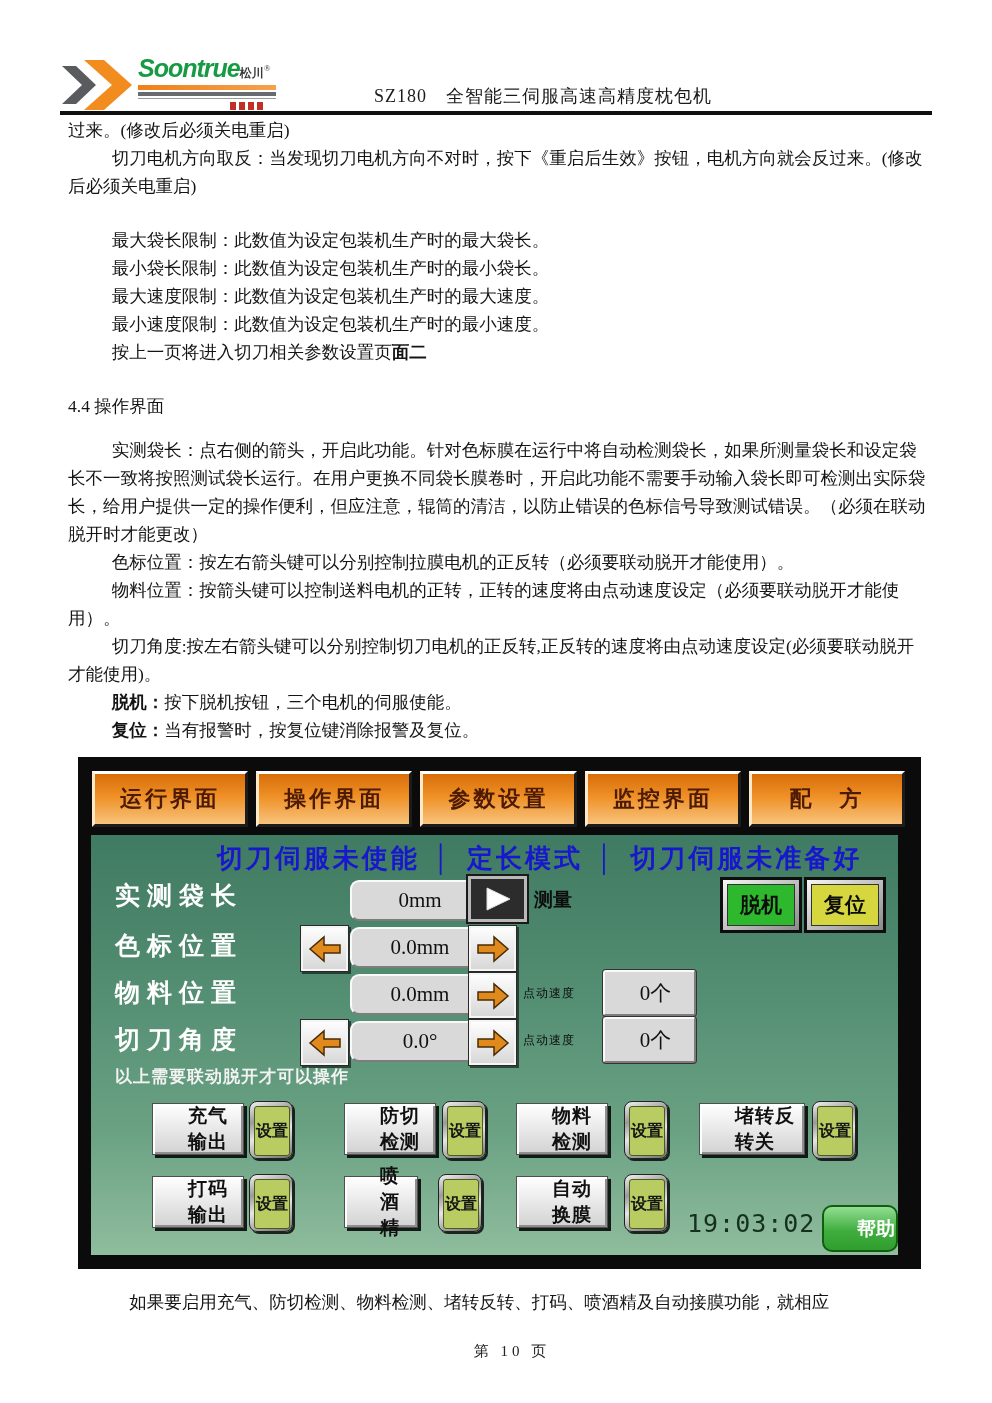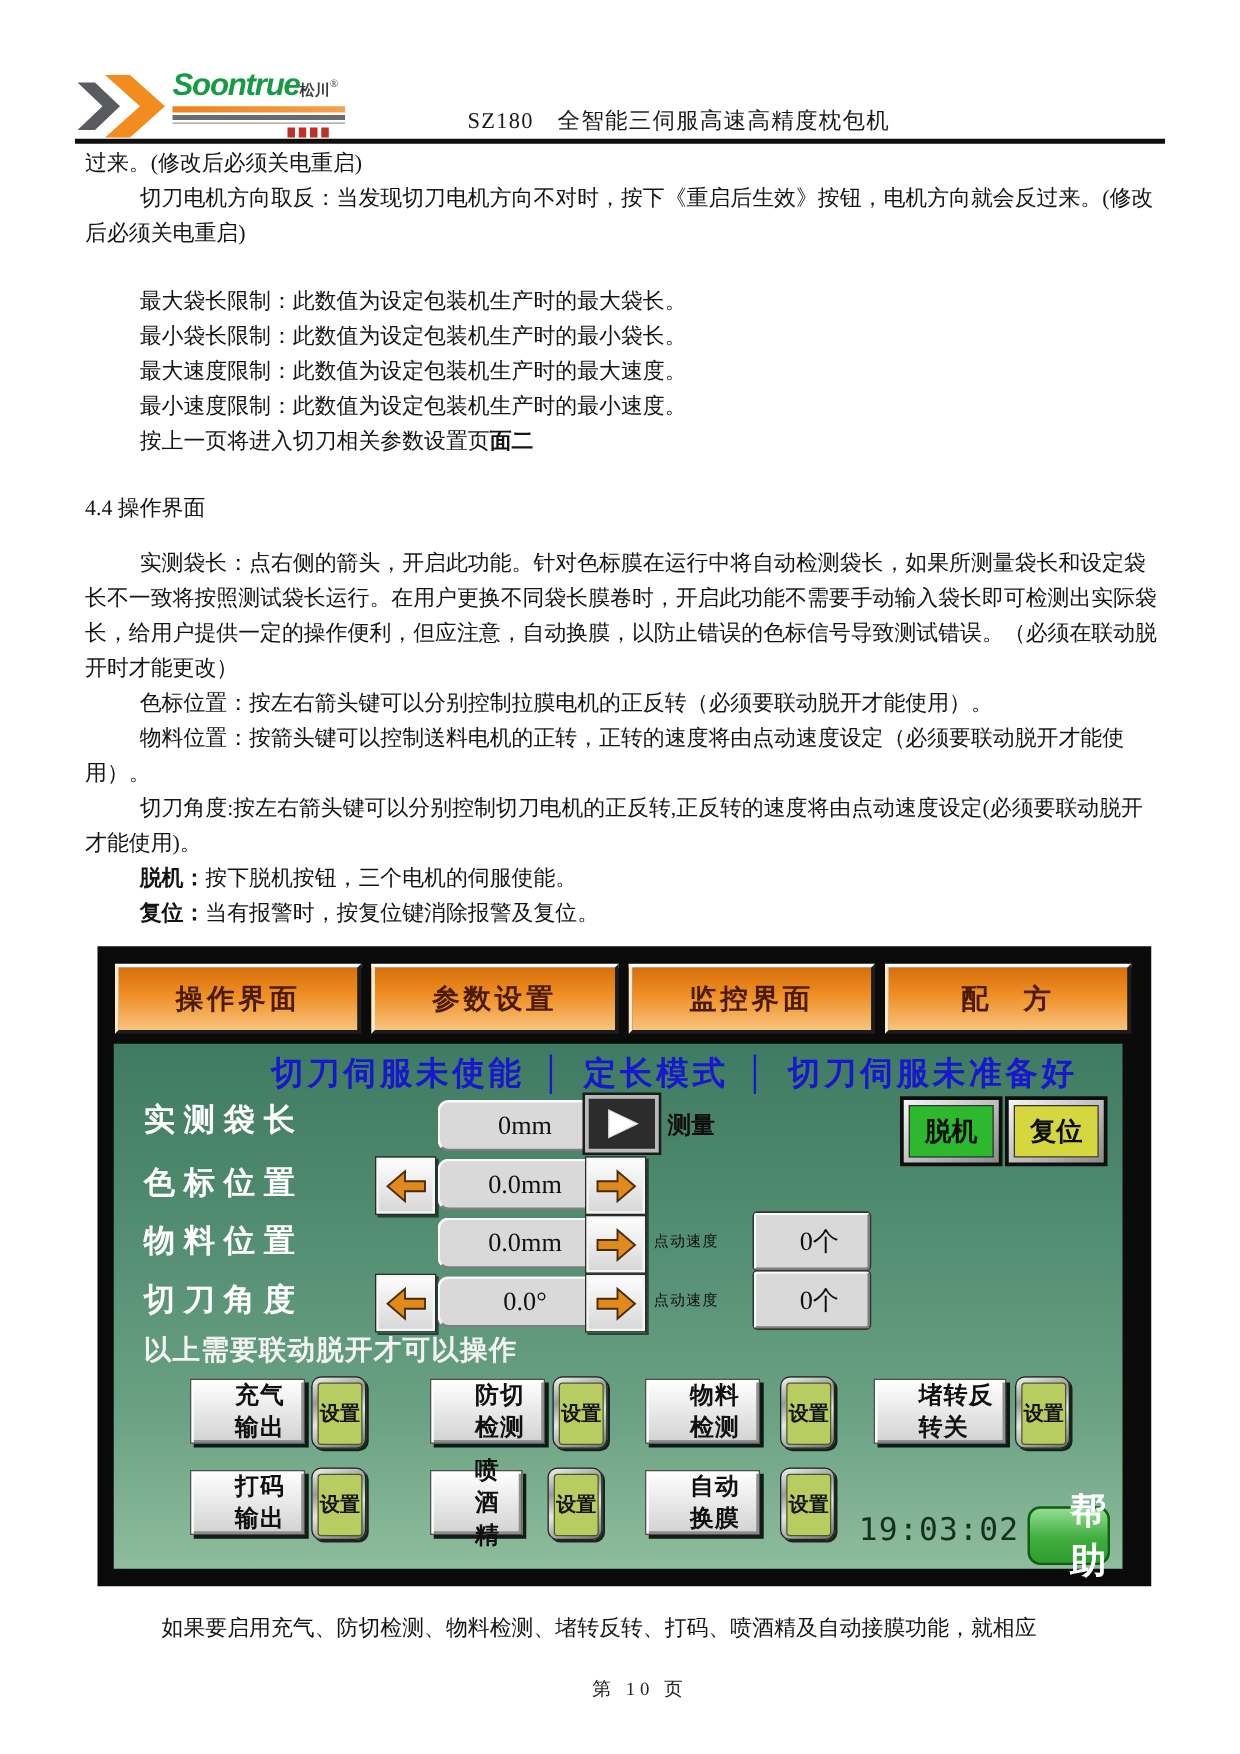--- a/index.html
+++ b/index.html
@@ -80,27 +80,27 @@
   .fn-btn{position:absolute;height:52px;background:linear-gradient(180deg,#ffffff,#d2d2d2);
           border:1px solid #4f4f4f;box-shadow:inset 2px 2px 0 #ffffff,inset -2px -2px 0 #8f8f8f,3px 3px 0 rgba(0,0,0,0.85);
           display:flex;align-items:center;justify-content:center;
           font-weight:bold;font-size:19px;color:#101010;letter-spacing:1px;cursor:pointer;box-sizing:border-box;padding-left:35px;}
   .set-btn{position:absolute;width:44px;height:58px;border-radius:8px;
            background:linear-gradient(160deg,#f2f2f2 0%,#9a9a9a 30%,#e6e6e6 55%,#6f6f6f 100%);
            padding:4px;box-sizing:border-box;box-shadow:2px 2px 0 rgba(0,0,0,0.8);border:1px solid #222;cursor:pointer;}
   .set-core{width:100%;height:100%;background:#b9cc62;border:1px solid #4a5a20;border-radius:3px;
             display:flex;align-items:center;justify-content:center;font-weight:bold;font-size:16px;color:#141414;}
 
-  #hmi-note{position:absolute;left:24px;top:230px;color:#f2f2f2;font-size:22px;font-weight:bold;letter-spacing:1px;}
+  #hmi-note{position:absolute;left:24px;top:230px;color:#f2f2f2;font-size:17px;font-weight:bold;letter-spacing:1px;}
   #clock{position:absolute;left:596px;top:374px;font-family:"DejaVu Sans Mono",monospace;
          font-size:25px;color:#15301f;letter-spacing:1px;}
-  #help-btn{position:absolute;left:731px;top:370px;width:66px;height:47px;border-radius:10px;
+  #help-btn{position:absolute;left:731px;top:370px;width:76px;height:47px;border-radius:10px;
             background:linear-gradient(180deg,#93de93 0%,#3fae3f 55%,#2f9e2f 100%);
             border:2px solid #0f5f0f;display:flex;align-items:center;justify-content:center;
-            font-weight:bold;font-size:29px;color:#ffffff;cursor:pointer;box-sizing:border-box;padding-left:32px;}
+            font-weight:bold;font-size:19px;color:#ffffff;cursor:pointer;box-sizing:border-box;padding-left:32px;}
 </style>
 </head>
 <body>
 
 <div id="page">
 
   <div id="logo">
     <svg class="chev" width="74" height="58" viewBox="0 0 74 58">
       <polygon points="0,10 14,10 34,29 14,48 0,48 20,29" fill="#5a5b5e"></polygon>
       <polygon points="22,4 42,4 70,29 42,54 22,54 50,29" fill="#f28c1e"></polygon>
@@ -128,30 +128,31 @@
     <div class="pad-ind">最大袋长限制：此数值为设定包装机生产时的最大袋长。</div>
     <div class="pad-ind">最小袋长限制：此数值为设定包装机生产时的最小袋长。</div>
     <div class="pad-ind">最大速度限制：此数值为设定包装机生产时的最大速度。</div>
     <div class="pad-ind">最小速度限制：此数值为设定包装机生产时的最小速度。</div>
     <div class="pad-ind"><span>按上一页将进入切刀相关参数设置页</span><b>面二</b></div>
   </div>
 
   <div class="docblock" id="blockB">
     <div>4.4 操作界面</div>
     <div class="gap16"></div>
-    <div class="p-ind">实测袋长：点右侧的箭头，开启此功能。针对色标膜在运行中将自动检测袋长，如果所测量袋长和设定袋长不一致将按照测试袋长运行。在用户更换不同袋长膜卷时，开启此功能不需要手动输入袋长即可检测出实际袋长，给用户提供一定的操作便利，但应注意，自动换膜，以防止错误的色标信号导致测试错误。（必须在联动脱开时才能更改）</div>
+    <div class="p-ind">实测袋长：点右侧的箭头，开启此功能。针对色标膜在运行中将自动检测袋长，如果所测量袋长和设定袋长不一致将按照测试袋长运行。在用户更换不同袋长膜卷时，开启此功能不需要手动输入袋长即可检测出实际袋长，给用户提供一定的操作便利，但应注意，辊筒的清洁，以防止错误的色标信号导致测试错误。（必须在联动脱开时才能更改）</div>
     <div class="p-ind">色标位置：按左右箭头键可以分别控制拉膜电机的正反转（必须要联动脱开才能使用）。</div>
     <div class="p-ind">物料位置：按箭头键可以控制送料电机的正转，正转的速度将由点动速度设定（必须要联动脱开才能使用）。</div>
     <div class="p-ind">切刀角度:按左右箭头键可以分别控制切刀电机的正反转,正反转的速度将由点动速度设定(必须要联动脱开才能使用)。</div>
     <div class="pad-ind"><b>脱机：</b><span>按下脱机按钮，三个电机的伺服使能。</span></div>
     <div class="pad-ind"><b>复位：</b><span>当有报警时，按复位键消除报警及复位。</span></div>
   </div>
 
   <div id="hmi">
     <div id="tabs">
+      <div class="tab">运行界面</div>
       <div class="tab">操作界面</div>
       <div class="tab">参数设置</div>
       <div class="tab">监控界面</div>
       <div class="tab">配　方</div>
     </div>
 
     <div id="green">
 
       <div id="status">
         <span>切刀伺服未使能</span><span class="sep">│</span><span>定长模式</span><span class="sep">│</span><span>切刀伺服未准备好</span>

